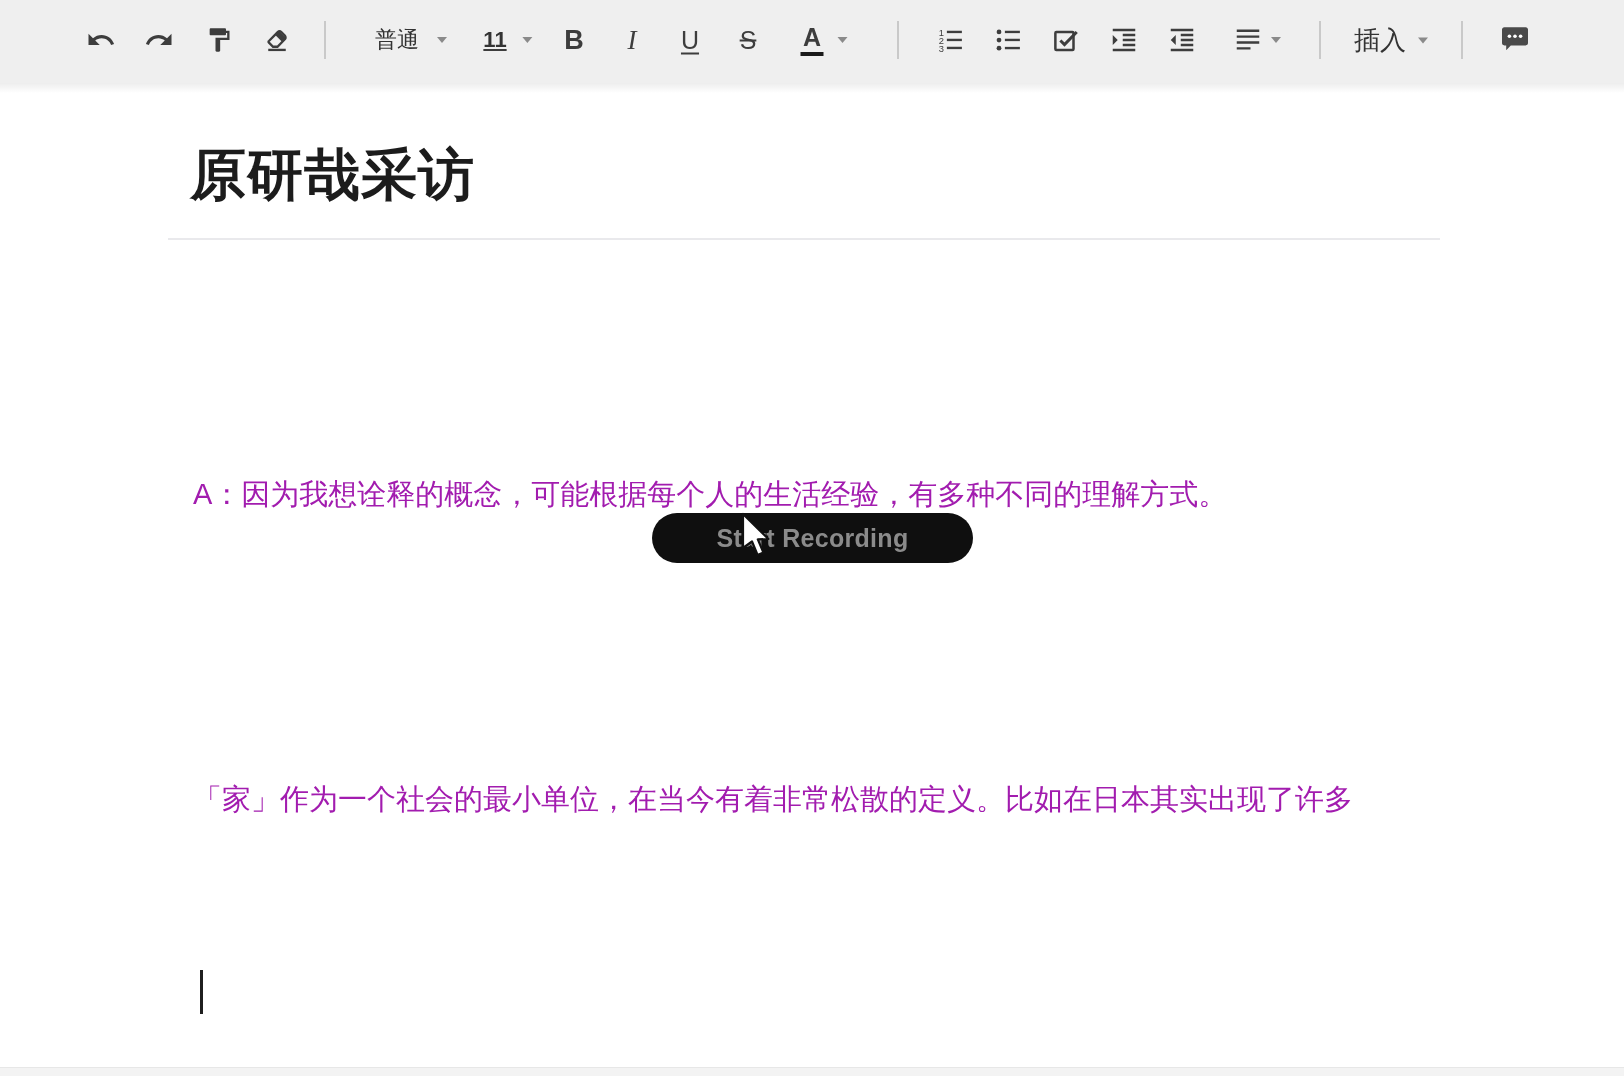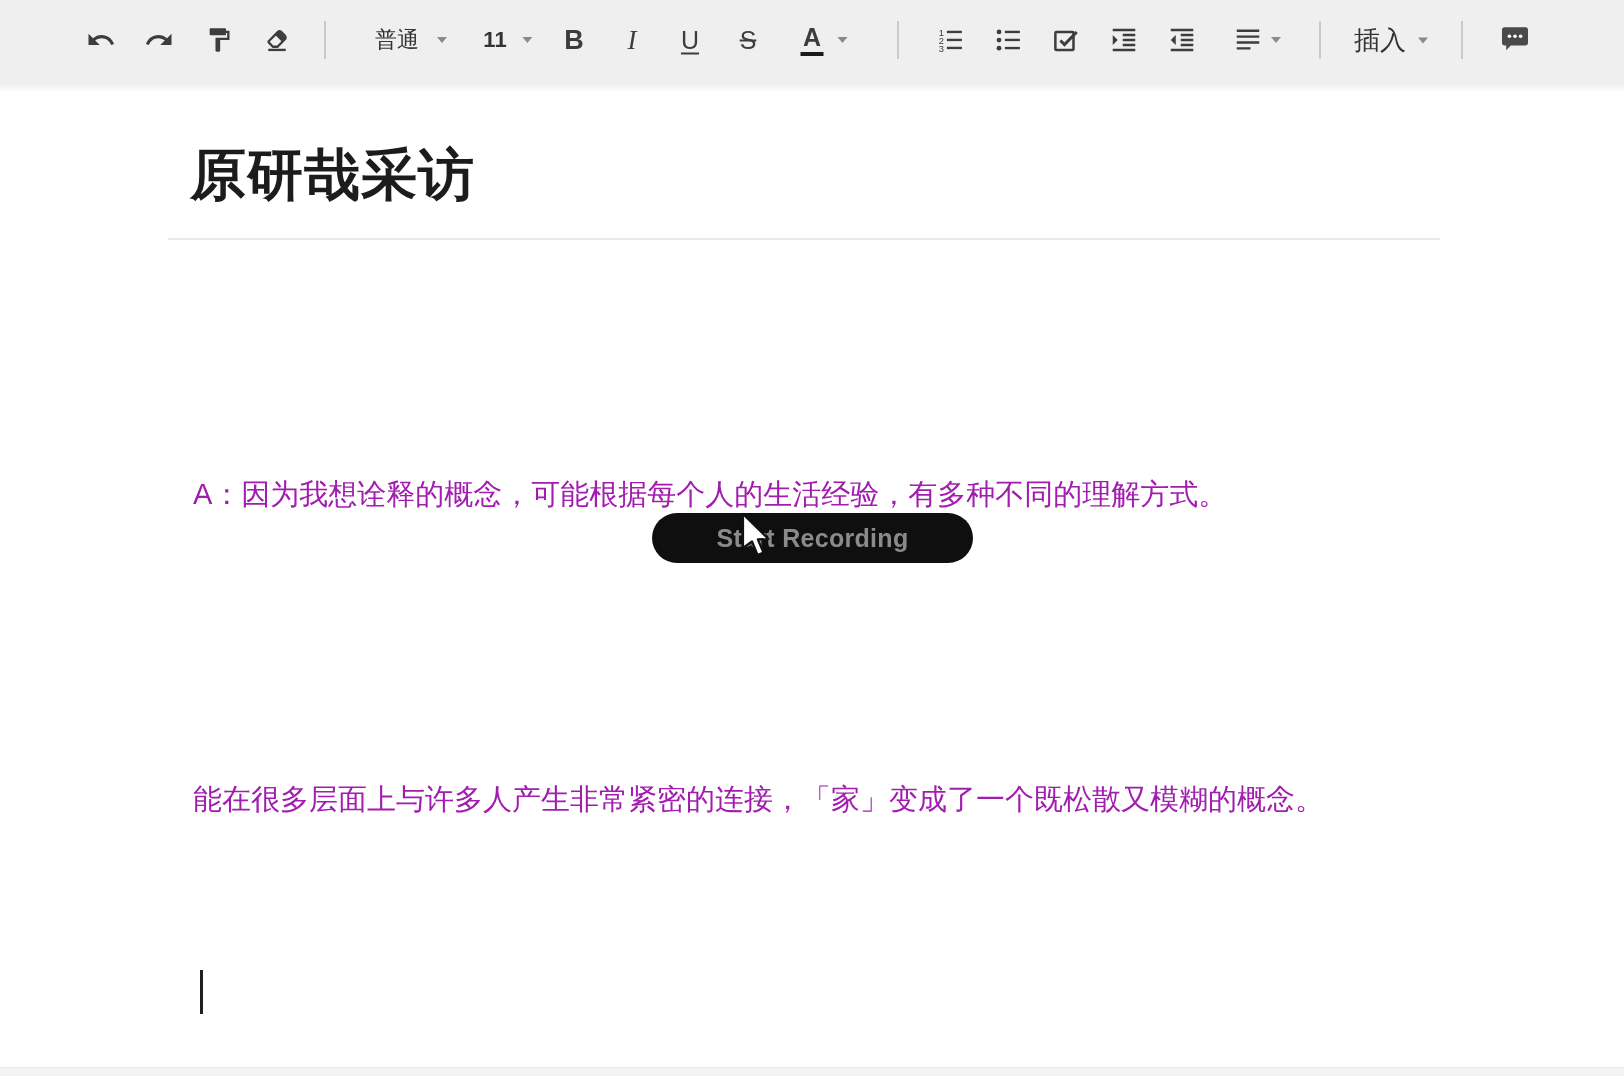--- a/index.html
+++ b/index.html
@@ -29,21 +29,21 @@
   .tb-divider {
     position:absolute; top:21px; transform:translateX(-50%);
     width:2px; height:38px; background:#c9c9c9;
   }
   .caret {
     width:0; height:0;
     border-left:5.5px solid transparent; border-right:5.5px solid transparent;
     border-top:6.5px solid #8a8a8a;
   }
   .tb-text { color:#333; font-size:22px; }
-  .gap18 { gap:18px; } .gap16 { gap:16px; } .gap14 { gap:14px; } .gap12 { gap:12px; } .gap8 { gap:8px; }
+  .gap18 { gap:18px; } .gap16 { gap:16px;text-decoration:underline; } .gap14 { gap:14px; } .gap12 { gap:12px; } .gap8 { gap:8px; }
   .glyph-b { font-size:27px; font-weight:700; color:#3d3d3d; }
   .glyph-i { font-size:27px; font-style:italic; font-family:"Liberation Serif","DejaVu Serif",serif; color:#3d3d3d; }
   .glyph-u { font-size:25px; color:#3d3d3d; text-decoration:underline; text-decoration-thickness:2px; text-underline-offset:4px; }
   .glyph-s { font-size:25px; color:#3d3d3d; text-decoration:line-through; text-decoration-thickness:2px; }
   .color-a { display:flex; flex-direction:column; align-items:center; }
   .color-a .a-letter { font-size:25px; font-weight:600; color:#3d3d3d; line-height:26px; }
   .color-a .a-bar { width:23px; height:4px; background:#1a1a1a; margin-top:2px; }
   .insert-text { font-size:26px; color:#333; }
 
   
@@ -228,21 +228,21 @@
     <div class="title-rule"></div>
 
     <div class="para" id="para1">
       <div>A：因为我想诠释的概念，可能根据每个人的生活经验，有多种不同的理解方式。</div>
     </div>
 
     <div class="para" id="para2">
     </div>
 
     <div class="para" id="para3">
-      <div>能在很多层面上与许多人产生非常紧密的连接，「家」变成了一个既松散又模糊的概念。</div>
+      <div>「家」作为一个社会的最小单位，在当今有着非常松散的定义。比如在日本其实出现了许多</div>
     </div>
 
     <div class="text-cursor"></div>
 
     <button class="record-btn">Start Recording</button>
 
     <svg class="mouse-cursor" width="30" height="46" viewBox="0 0 30 46">
       <path d="M2 2 L2 36 L11 29.5 L16.6 43 L22.4 40.6 L16.8 27.4 L27.4 27 Z" fill="#ffffff" stroke="#111111" stroke-width="2.2" stroke-linejoin="round"></path>
     </svg>
   </main>

